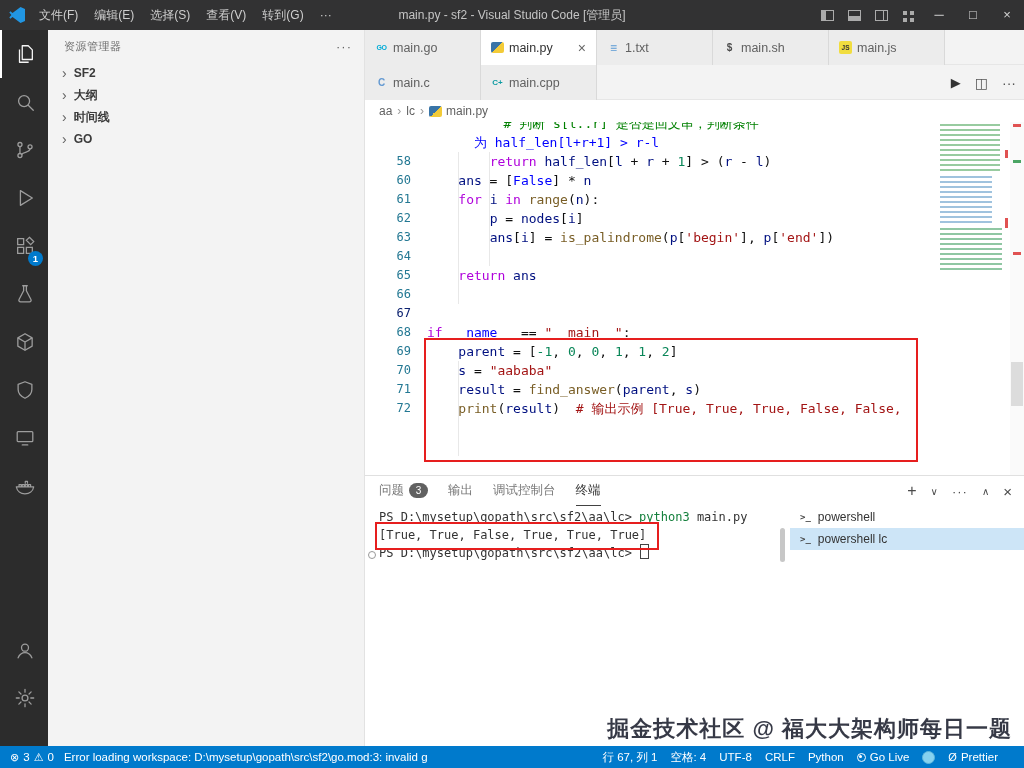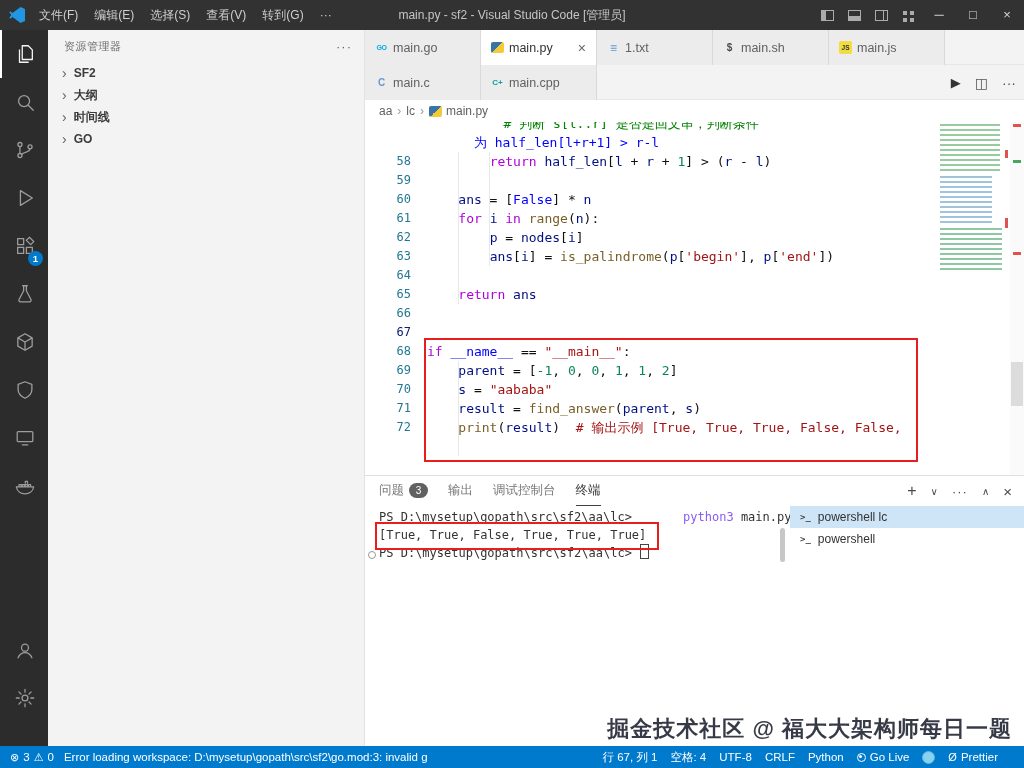--- a/index.html
+++ b/index.html
@@ -105,21 +105,21 @@
   .panel-tab{height:28px;display:flex;align-items:center;gap:5px;color:#777;font-size:12.5px;
              border-bottom:1px solid transparent;cursor:default;}
   .panel-tab.active{color:#333;border-bottom-color:#424242;}
   .panel-badge{min-width:15px;height:15px;border-radius:8px;background:#616161;color:#fff;
                font-size:10px;line-height:15px;text-align:center;padding:0 2px;}
   .panel-toolbar{margin-left:auto;display:flex;align-items:center;gap:14px;padding-right:12px;color:#4a4a4a;}
   .pt-plus{font-size:16px;} .pt-chev{font-size:10px;} .pt-more{font-size:13px;letter-spacing:1px;} .pt-x{font-size:15px;}
   .terminal-output{position:absolute;left:14px;top:32px;right:250px;
                    font-family:"DejaVu Sans Mono","Liberation Mono",monospace;font-size:12px;}
   .t-line{height:18px;line-height:18px;white-space:pre;}
-  .tok-tp{color:#333;} .tok-tc{color:#8b5cf6;margin-left:44px;}
+  .tok-tp{color:#333;} .tok-tc{color:#15803d;}
   .t-cursor{display:inline-block;width:7px;height:13px;border:1px solid #444;vertical-align:-2px;margin-left:1px;}
   .terminal-list{position:absolute;right:0;top:30px;width:234px;}
   .term-row{height:22px;display:flex;align-items:center;padding-left:10px;font-size:12px;color:#333;cursor:default;}
   .term-row.selected{background:#cde5f7;}
   .term-icon{margin-right:7px;font-family:"DejaVu Sans Mono",monospace;font-size:9px;font-weight:bold;color:#444;}
   .term-icon::before{content:">_";}
   .term-scroll{position:absolute;left:415px;top:52px;width:5px;height:34px;background:#c7c7c7;border-radius:3px;}
   .cmd-dot{position:absolute;left:3px;top:75px;width:6px;height:6px;border:1px solid #999;border-radius:50%;}
   
   .watermark{position:absolute;right:12px;top:714px;z-index:7;font-size:22px;font-weight:800;
@@ -314,21 +314,20 @@
   </div>
 
 <div class="code-area">
   <div class="guide" style="left:93px;top:30px;height:152px;"></div>
   <div class="guide" style="left:124px;top:30px;height:114px;"></div>
   <div class="guide" style="left:93px;top:239px;height:95px;"></div>
   <div>
       <div class="code-line clip"><span class="gutter"></span><span class="code-text"><span class="tok-cmt">        # 判断 s[l..r] 是否是回文串，判断条件</span></span></div>
       <div class="code-line"><span class="gutter"></span><span class="code-text"><span class="tok-b">      为 half_len[l+r+1] &gt; r-l</span></span></div>
       <div class="code-line"><span class="gutter">58</span><span class="code-text"><span class="tok-p">        </span><span class="tok-k">return</span><span class="tok-p"> </span><span class="tok-v">half_len</span><span class="tok-p">[</span><span class="tok-v">l</span><span class="tok-p"> + </span><span class="tok-v">r</span><span class="tok-p"> + </span><span class="tok-n">1</span><span class="tok-p">] &gt; (</span><span class="tok-v">r</span><span class="tok-p"> - </span><span class="tok-v">l</span><span class="tok-p">)</span></span></div>
-      <div class="code-line"><span class="gutter">59</span><span class="code-text"></span></div>
       <div class="code-line"><span class="gutter">60</span><span class="code-text"><span class="tok-p">    </span><span class="tok-v">ans</span><span class="tok-p"> = [</span><span class="tok-b">False</span><span class="tok-p">] * </span><span class="tok-v">n</span></span></div>
       <div class="code-line"><span class="gutter">61</span><span class="code-text"><span class="tok-p">    </span><span class="tok-k">for</span><span class="tok-p"> </span><span class="tok-v">i</span><span class="tok-p"> </span><span class="tok-k">in</span><span class="tok-p"> </span><span class="tok-f">range</span><span class="tok-p">(</span><span class="tok-v">n</span><span class="tok-p">):</span></span></div>
       <div class="code-line"><span class="gutter">62</span><span class="code-text"><span class="tok-p">        </span><span class="tok-v">p</span><span class="tok-p"> = </span><span class="tok-v">nodes</span><span class="tok-p">[</span><span class="tok-v">i</span><span class="tok-p">]</span></span></div>
       <div class="code-line"><span class="gutter">63</span><span class="code-text"><span class="tok-p">        </span><span class="tok-v">ans</span><span class="tok-p">[</span><span class="tok-v">i</span><span class="tok-p">] = </span><span class="tok-f">is_palindrome</span><span class="tok-p">(</span><span class="tok-v">p</span><span class="tok-p">[</span><span class="tok-s">'begin'</span><span class="tok-p">], </span><span class="tok-v">p</span><span class="tok-p">[</span><span class="tok-s">'end'</span><span class="tok-p">])</span></span></div>
       <div class="code-line"><span class="gutter">64</span><span class="code-text"></span></div>
       <div class="code-line"><span class="gutter">65</span><span class="code-text"><span class="tok-p">    </span><span class="tok-k">return</span><span class="tok-p"> </span><span class="tok-v">ans</span></span></div>
       <div class="code-line"><span class="gutter">66</span><span class="code-text"></span></div>
       <div class="code-line"><span class="gutter cur">67</span><span class="code-text"></span></div>
       <div class="code-line"><span class="gutter">68</span><span class="code-text"><span class="tok-k">if</span><span class="tok-p"> </span><span class="tok-b">__name__</span><span class="tok-p"> == </span><span class="tok-s">"__main__"</span><span class="tok-p">:</span></span></div>
       <div class="code-line"><span class="gutter">69</span><span class="code-text"><span class="tok-p">    </span><span class="tok-v">parent</span><span class="tok-p"> = [</span><span class="tok-n">-1</span><span class="tok-p">, </span><span class="tok-n">0</span><span class="tok-p">, </span><span class="tok-n">0</span><span class="tok-p">, </span><span class="tok-n">1</span><span class="tok-p">, </span><span class="tok-n">1</span><span class="tok-p">, </span><span class="tok-n">2</span><span class="tok-p">]</span></span></div>
@@ -379,27 +378,27 @@
       <span class="pt-chev">∧</span>
       <span class="pt-x">×</span>
     </div>
   </div>
   <div class="terminal-output">
       <div class="t-line"><span class="tok-tp">PS D:\mysetup\gopath\src\sf2\aa\lc&gt; </span><span class="tok-tc">python3</span><span class="tok-tp"> main.py</span></div>
       <div class="t-line"><span class="tok-tp">[True, True, False, True, True, True]</span></div>
       <div class="t-line"><span class="tok-tp">PS D:\mysetup\gopath\src\sf2\aa\lc&gt; </span><span class="t-cursor"></span></div>
     </div>
   <div class="terminal-list">
+      <div class="term-row">
+        <span class="term-icon"></span>
+        <span>powershell</span>
+      </div>
       <div class="term-row selected">
         <span class="term-icon"></span>
         <span>powershell lc</span>
-      </div>
-      <div class="term-row">
-        <span class="term-icon"></span>
-        <span>powershell</span>
       </div>
     </div>
   <div class="term-scroll"></div>
   <div class="cmd-dot"></div>
 </div>
 
 <div class="watermark">掘金技术社区 @ 福大大架构师每日一题</div>
 
 <div class="statusbar">
   <div class="sb-left">

